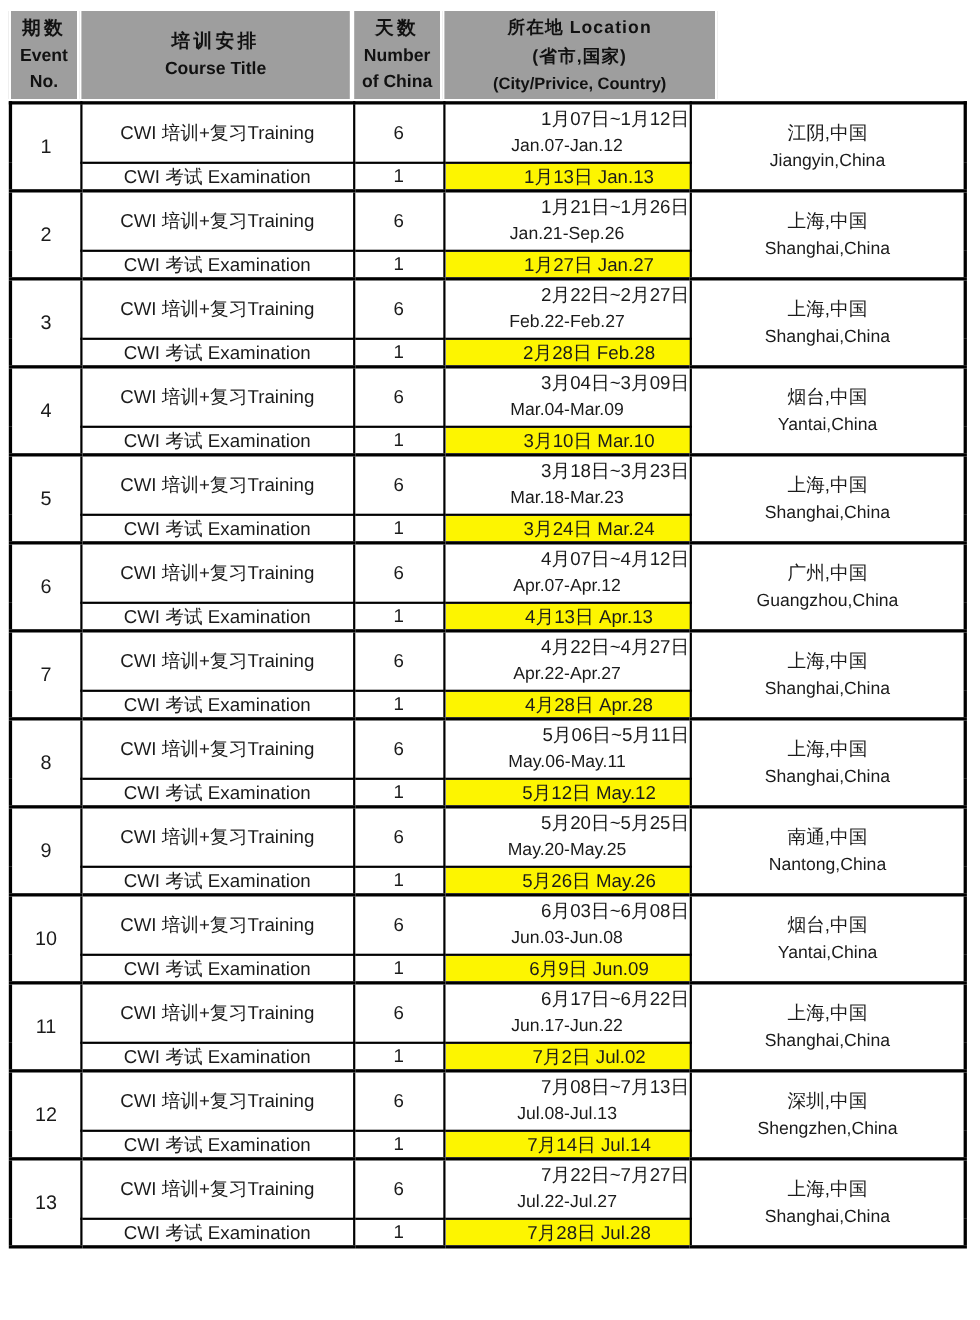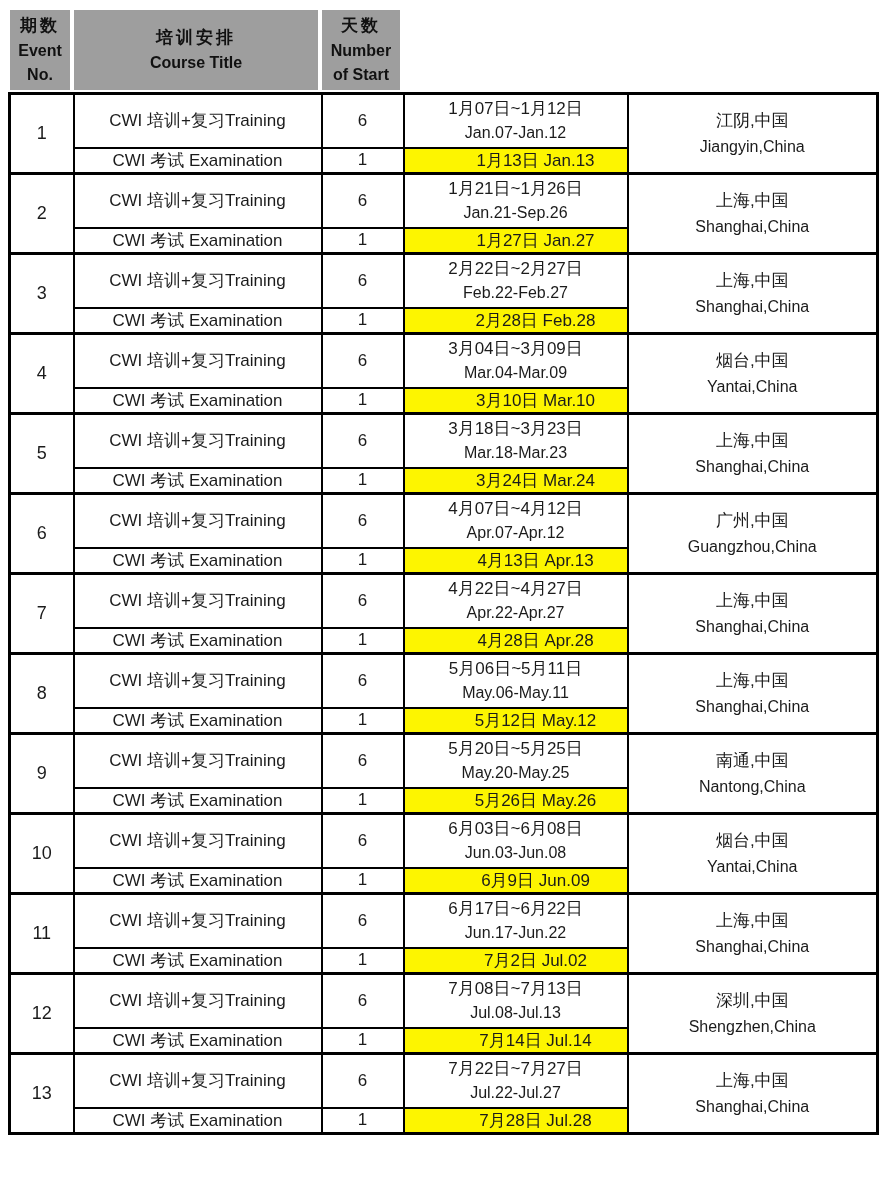--- a/index.html
+++ b/index.html
@@ -62,21 +62,21 @@
     font-size: 17px;
     overflow: hidden;
     white-space: nowrap;
   }
   tr.training { height: 54px; }
   tr.exam     { height: 26px; }
   tr.exam td  { border-bottom: 3px solid var(--border, #000); }
   td.span2    { border-bottom: 3px solid var(--border, #000); }
   td.highlight { background: var(--highlight, #fdf500); padding-left: 40px; }
   .c-no  { font-size: 18px; }
-  .c-date .cn { font-size: 17px; line-height: 24px; }
+  .c-date .cn { font-size: 17px; line-height: 24px; text-align: right; }
   .c-date .en { font-size: 16px; line-height: 23px; }
   .c-loc  .cn { font-size: 17px; line-height: 26px; }
   .c-loc  .en { font-size: 16px; line-height: 25px; }
 </style>
 </head>
 <body>
 
 <div class="page">
 
   <div class="header-row">
@@ -85,21 +85,26 @@
       <div class="en">Event</div>
       <div class="en">No.</div>
     </div>
     <div class="hcell h-course">
       <div class="cn">培训安排</div>
       <div class="en">Course Title</div>
     </div>
     <div class="hcell h-days">
       <div class="cn">天数</div>
       <div class="en">Number</div>
-      <div class="en">of Start</div>
+      <div class="en">of China</div>
+    </div>
+    <div class="hcell h-location">
+      <div class="cn">所在地 Location</div>
+      <div class="cn">(省市,国家)</div>
+      <div class="en2">(City/Privice, Country)</div>
     </div>
   </div>
 
   <table class="grid">
     <colgroup>
       <col style="width:64px">
       <col style="width:248px">
       <col style="width:82px">
       <col style="width:224px">
       <col style="width:250px">

